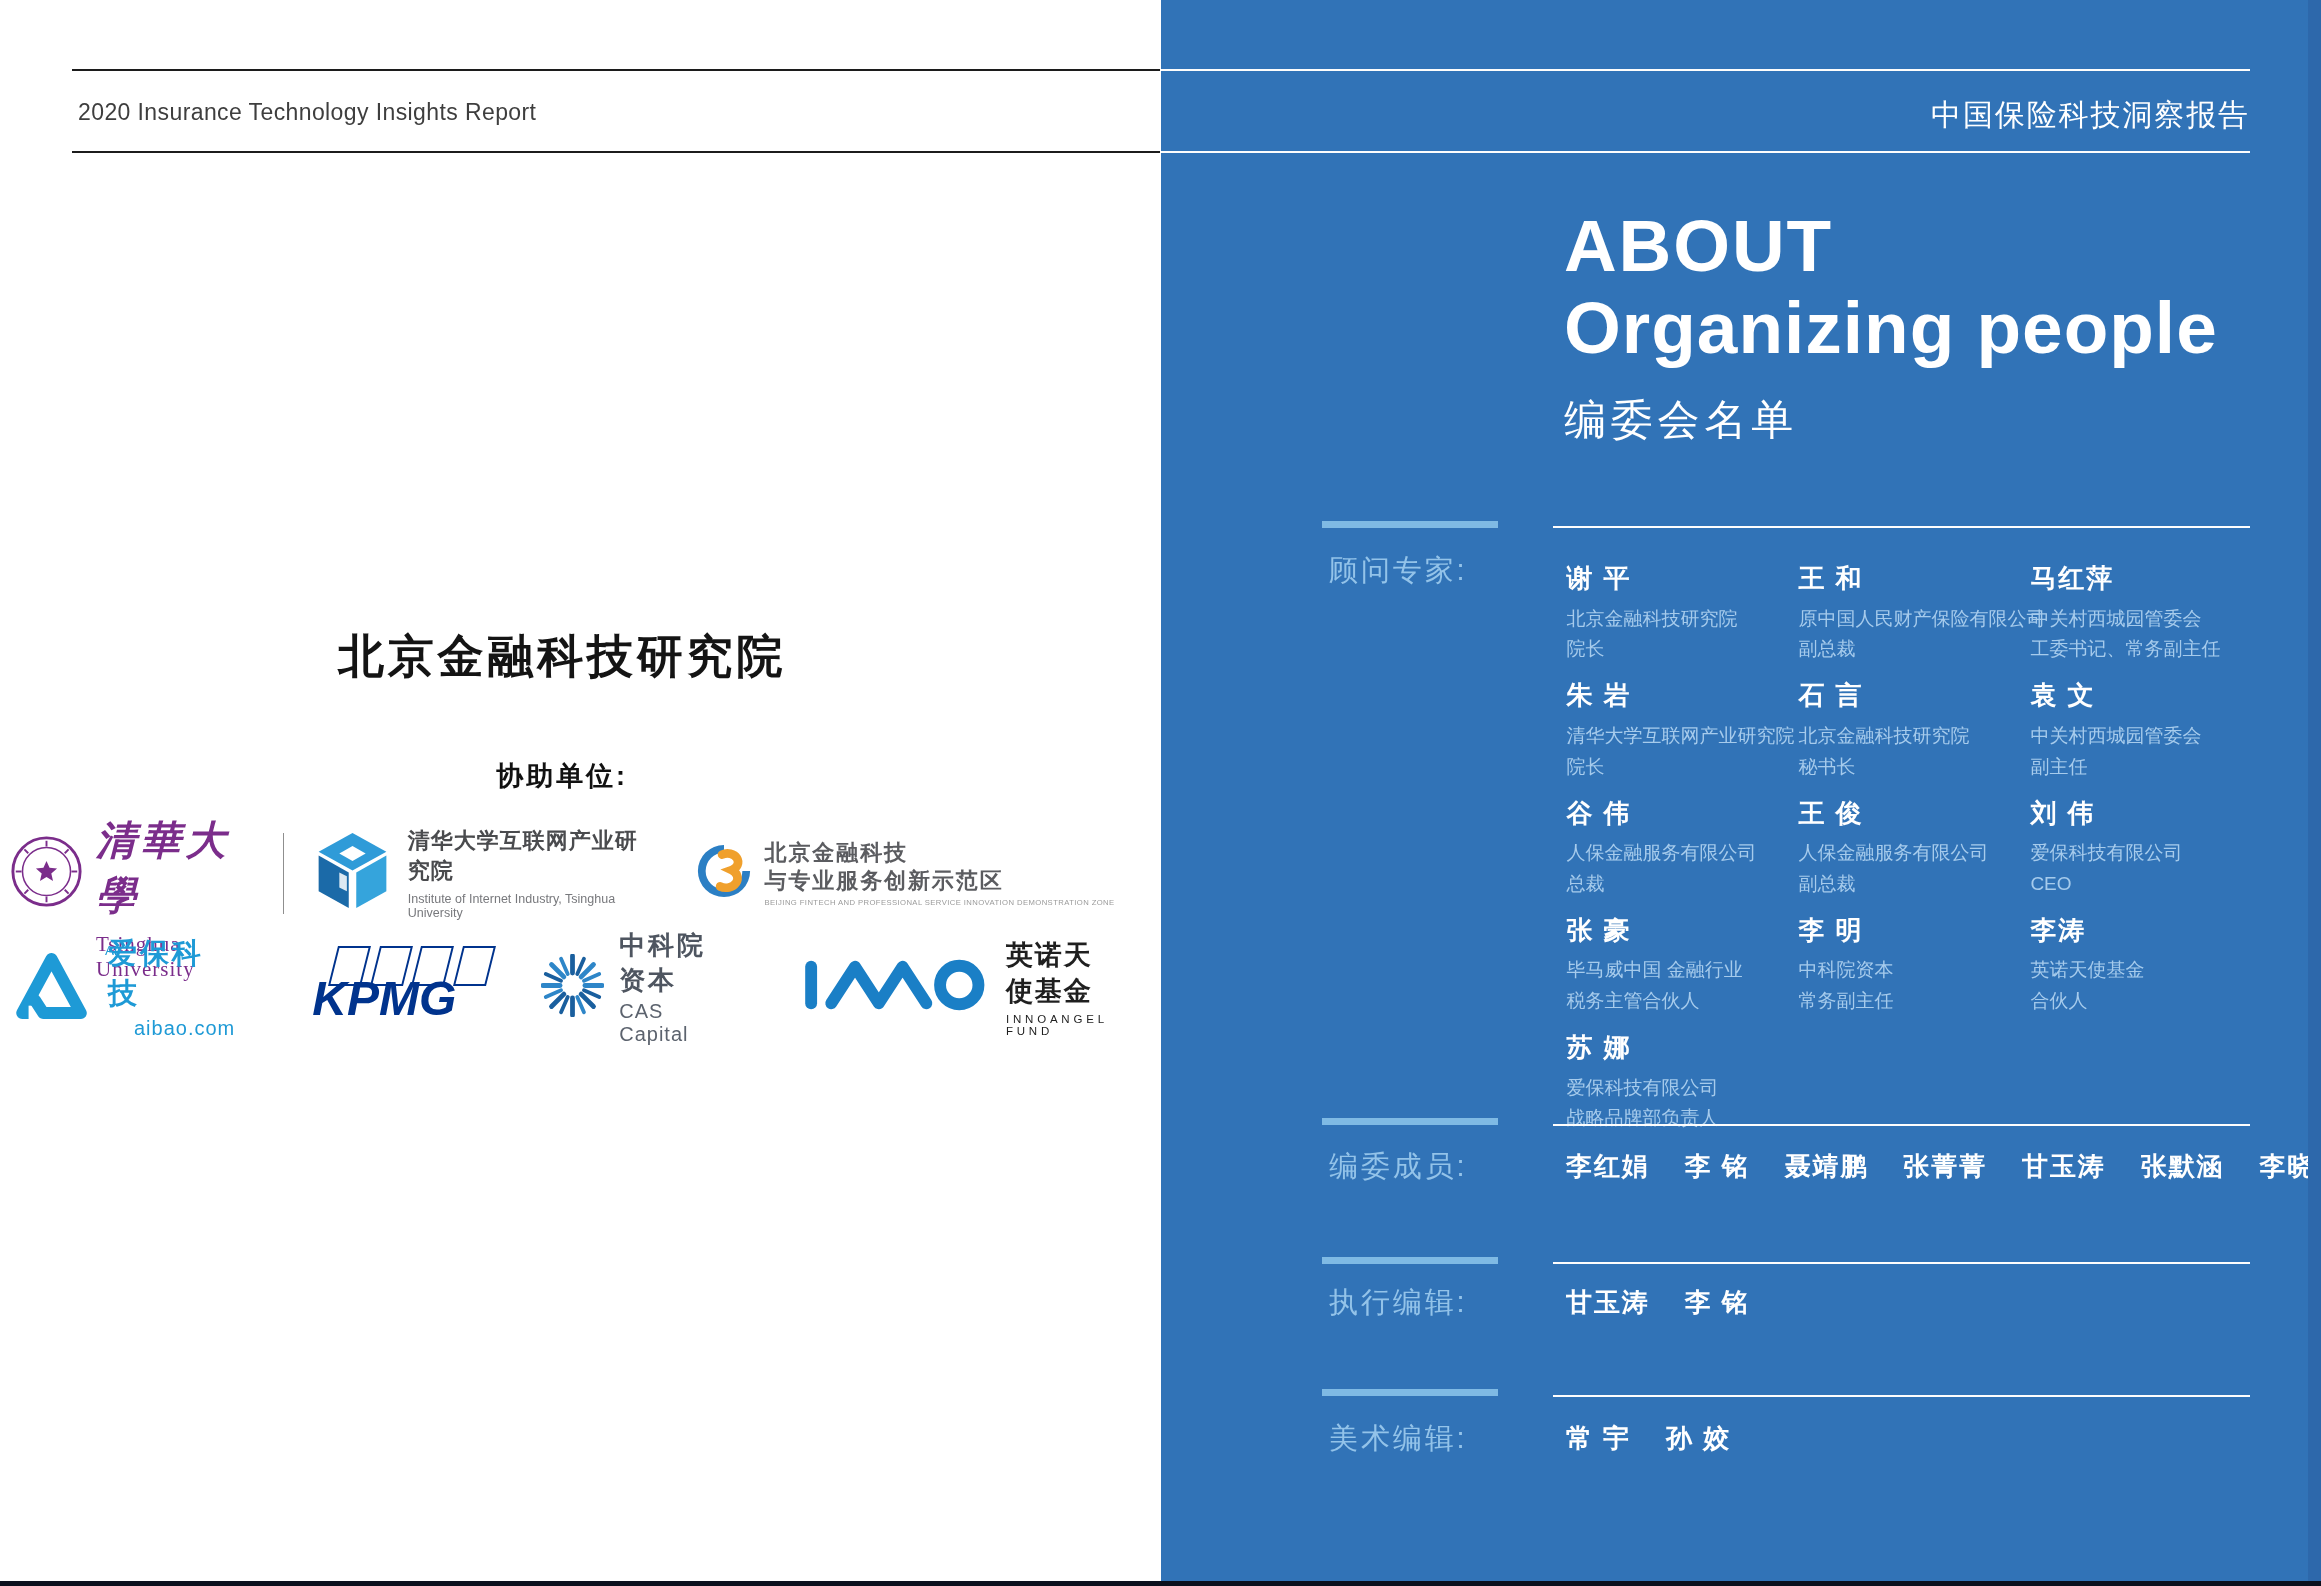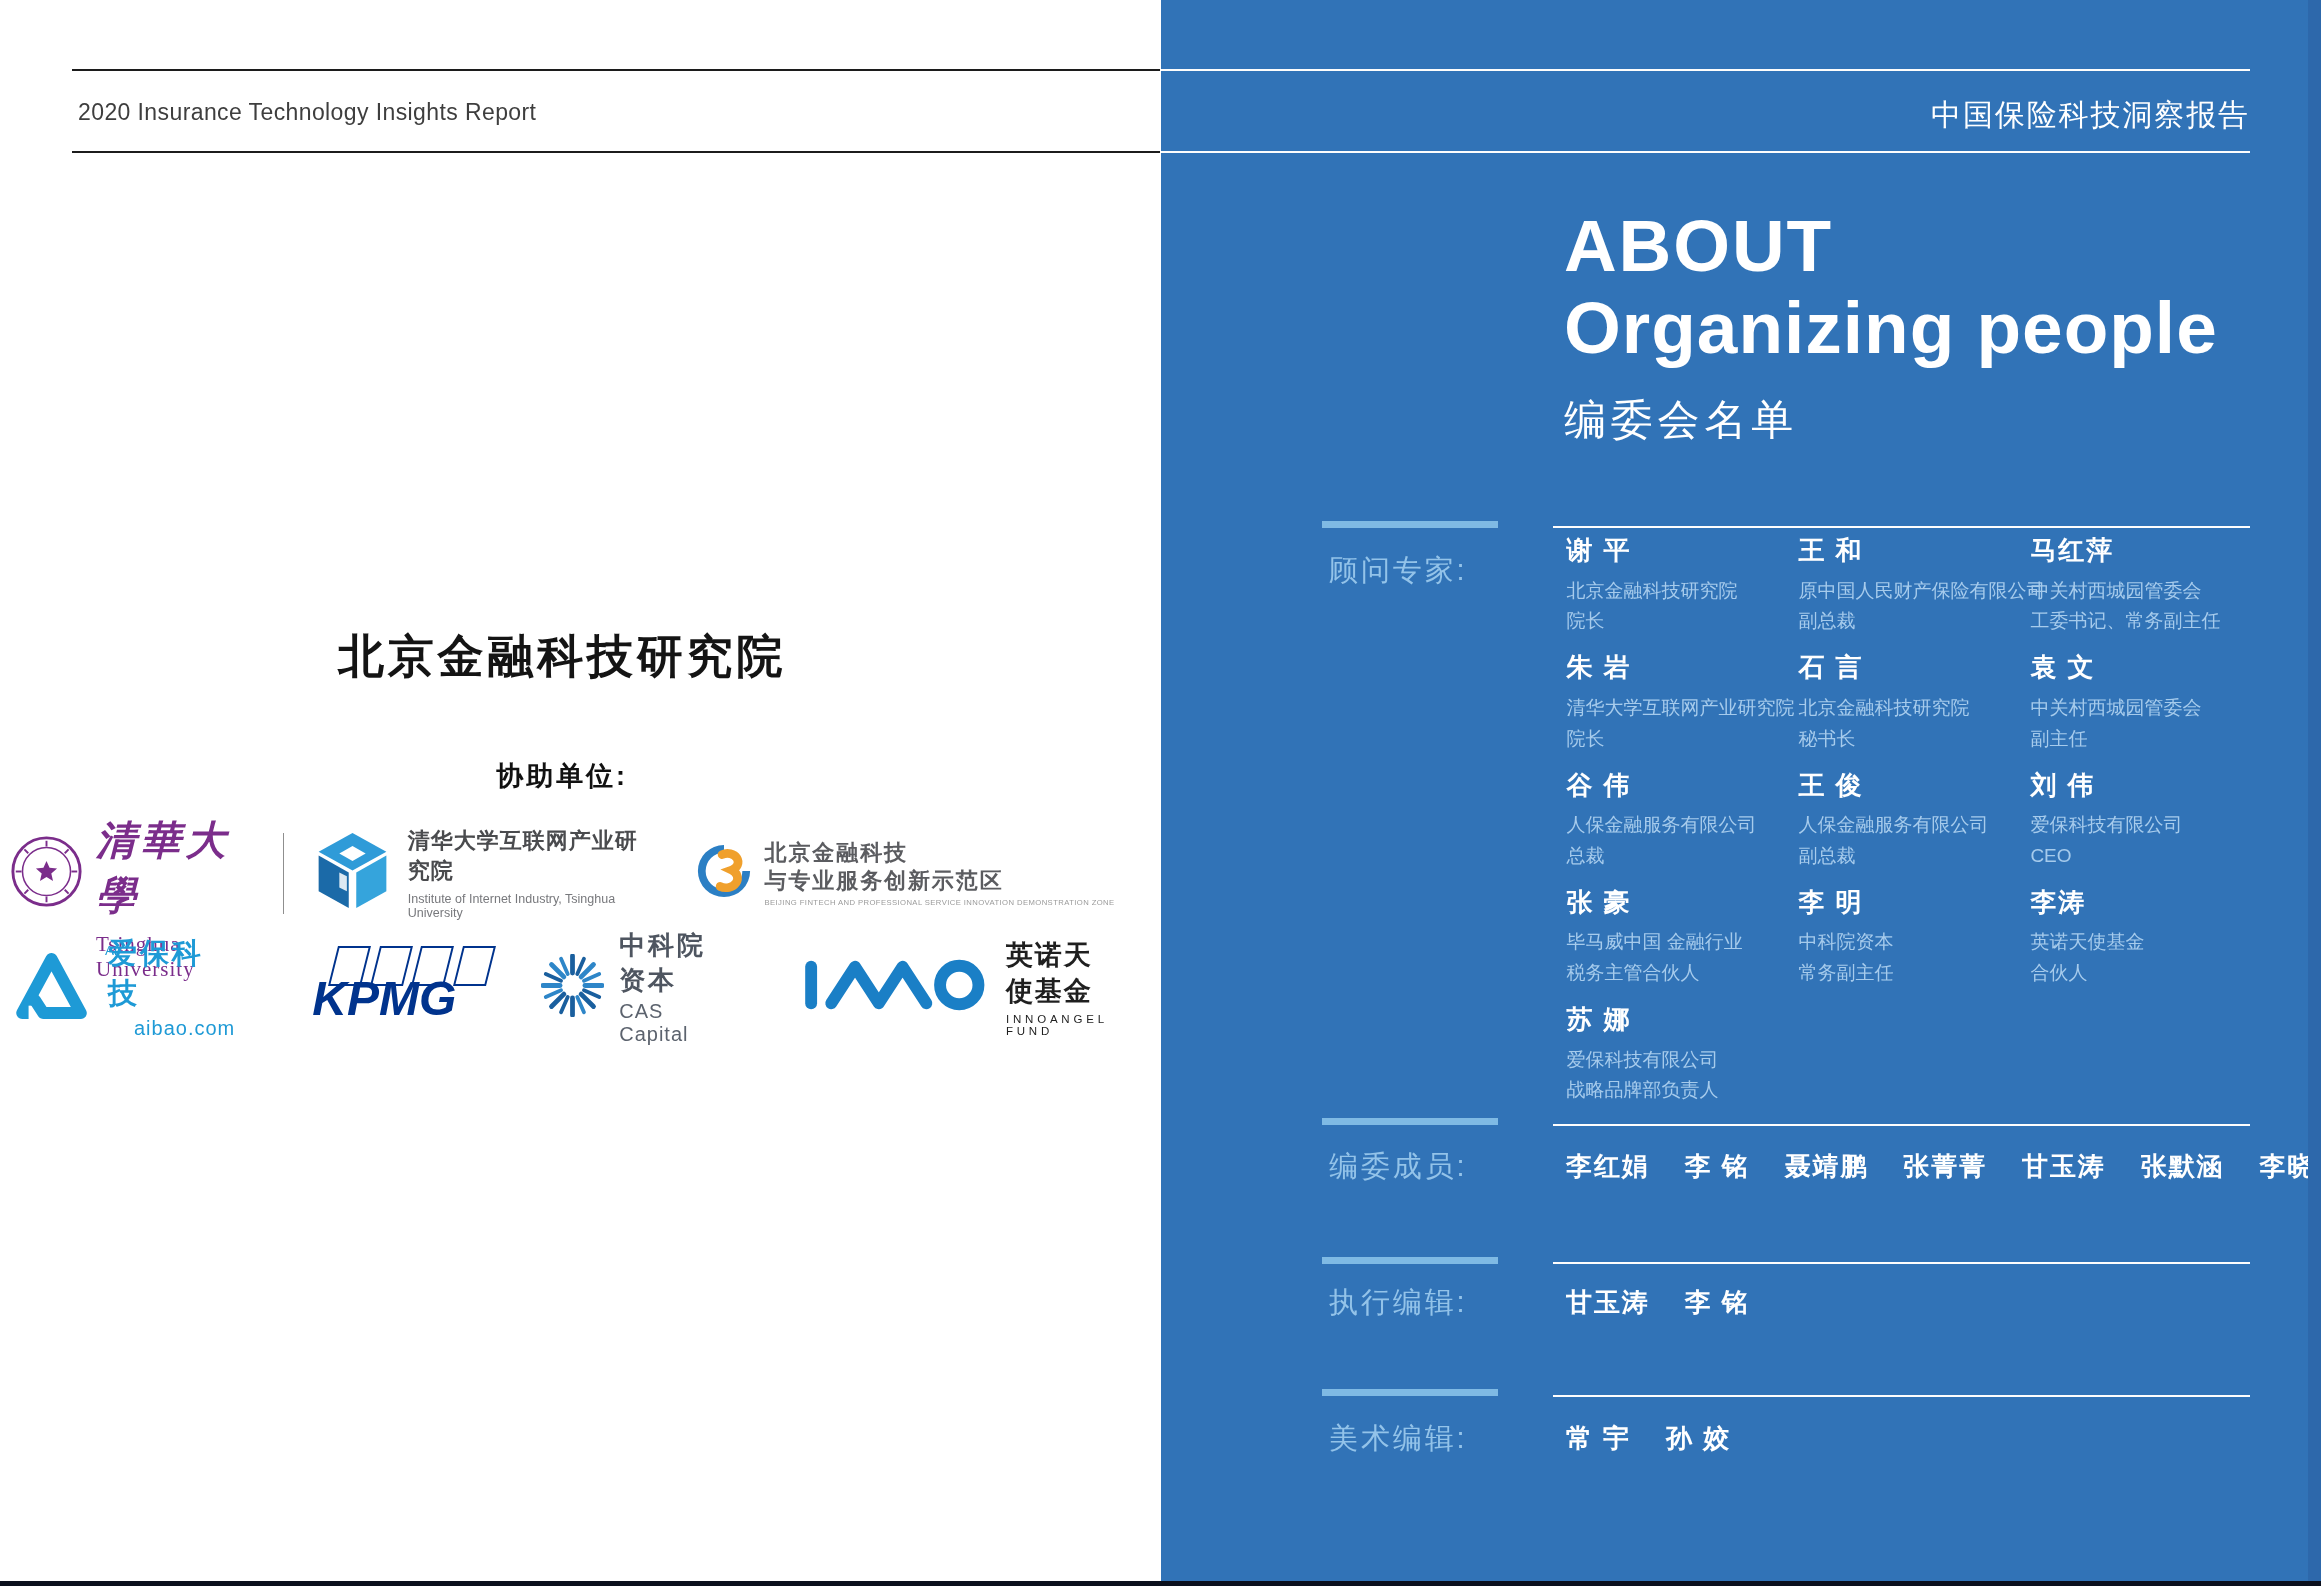--- a/index.html
+++ b/index.html
@@ -60,21 +60,21 @@
   .title-line { left:403px; color:#fff; }
   #title-1 { top:204px; font-size:73px; font-weight:800; letter-spacing:1.9px; }
   #title-2 { top:286px; font-size:73px; font-weight:600; letter-spacing:1px; }
   #title-3 { top:392px; font-size:42px; font-weight:400; letter-spacing:4.8px; }
 
   .accent-bar { left:161px; width:176px; height:6.7px; background:#7fbae4; }
   .sec-label  { left:168px; font-size:29px; color:#93c3e9; letter-spacing:2.9px; }
   .sec-line   { left:392px; width:697px; height:1.9px; background:#fdfdfd; }
 
   #advisors-grid { left:392px; top:528px; width:697px; display:grid;
-                   grid-template-columns:repeat(3,232px); row-gap:19px; padding-top:7px; }
+                   grid-template-columns:repeat(3,232px); row-gap:19px; padding-top:35px; }
   .adv-cell { padding-left:13.4px; white-space:nowrap; }
   .adv-name { font-size:26px; font-weight:700; color:#fff; letter-spacing:1.9px; line-height:31px; }
   .adv-org  { margin-top:11.5px; font-size:19px; color:#a6cbec; line-height:25px; }
   .adv-ttl  { margin-top:5.8px;  font-size:19px; color:#a6cbec; line-height:25px; }
 
   .names-row { left:405px; display:flex; gap:35px; font-size:26px; font-weight:700;
                color:#fff; letter-spacing:1.9px; white-space:nowrap; }
 
   
   #bottom-strip { left:0; top:1581px; width:2321px; height:4.8px; background:#0b101d; }

